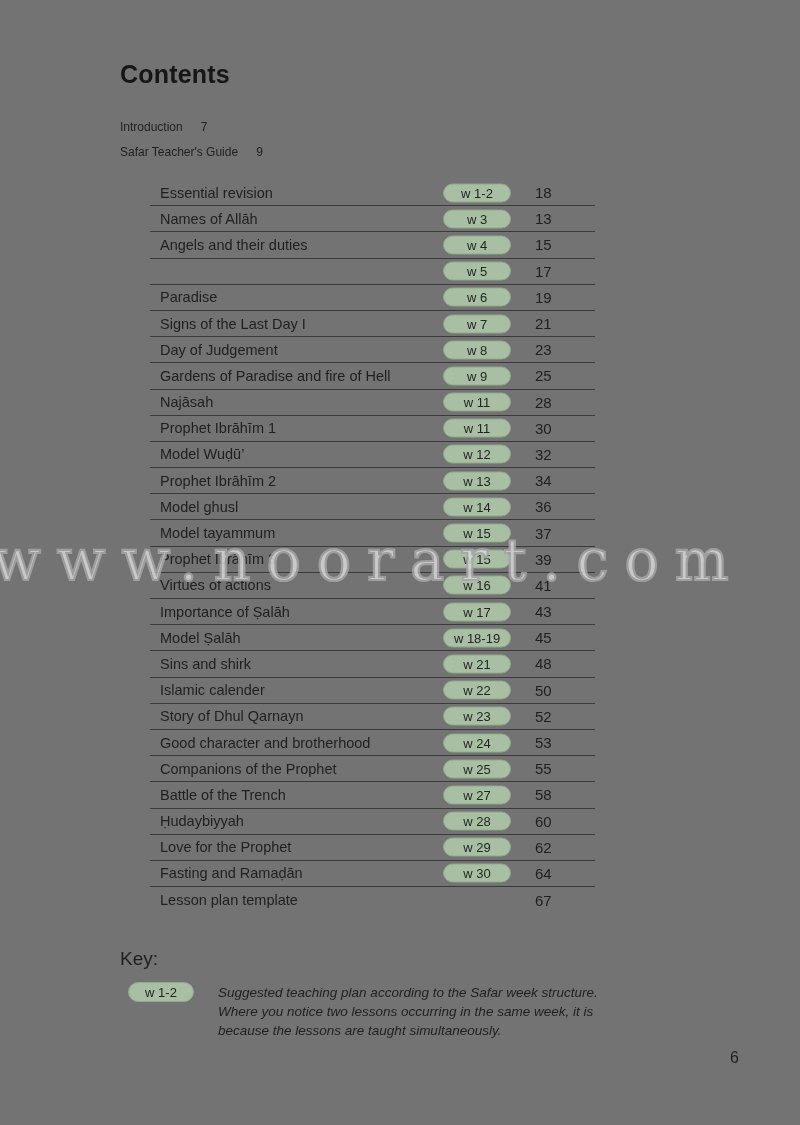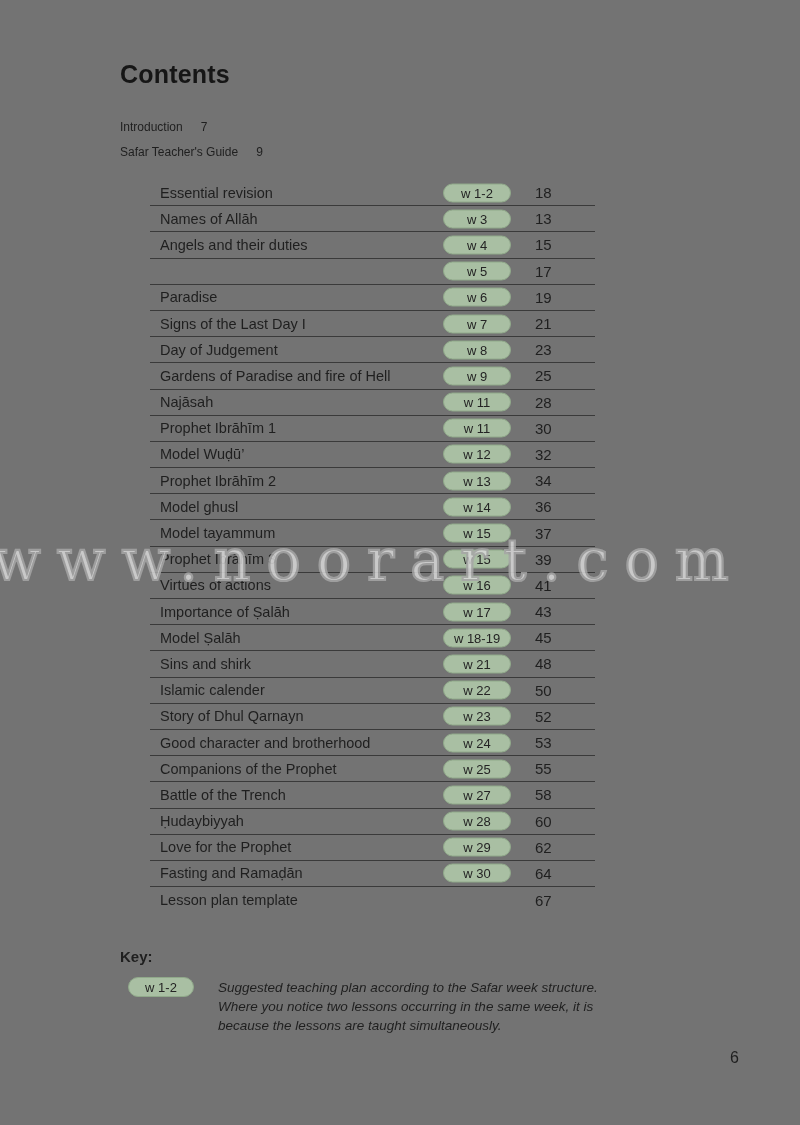--- a/index.html
+++ b/index.html
@@ -25,21 +25,21 @@
   .toc-title { padding-left:10px; font-size:14.5px; white-space:nowrap; }
   .badge {
     position:absolute; left:293px; top:50%; transform:translateY(-50%);
     width:68px; height:19px; border-radius:10px;
     background:#a9bfa3; border:1px solid #90a98a;
     display:flex; align-items:center; justify-content:center;
     font-size:13px; color:#242424;
   }
   .toc-page { position:absolute; left:385px; font-size:15px; }
   .key { position:absolute; left:120px; top:948px; }
-  .key-heading { font-size:15px; font-weight:bold; }
+  .key-heading { font-size:19px; font-weight:normal; }
   .key-row { display:flex; margin-top:12px; }
   .key-badge {
     flex:none; width:66px; height:20px; border-radius:10px; margin-left:8px; margin-right:24px;
     background:#a9bfa3; border:1px solid #90a98a;
     display:flex; align-items:center; justify-content:center;
     font-size:13px; color:#242424;
   }
   .key-text { font-size:13.5px; line-height:19px; padding-top:1px;font-style:italic; }
   .key-line { white-space:nowrap; }
   .folio { position:absolute; left:730px; top:1049px; font-size:16px; }

